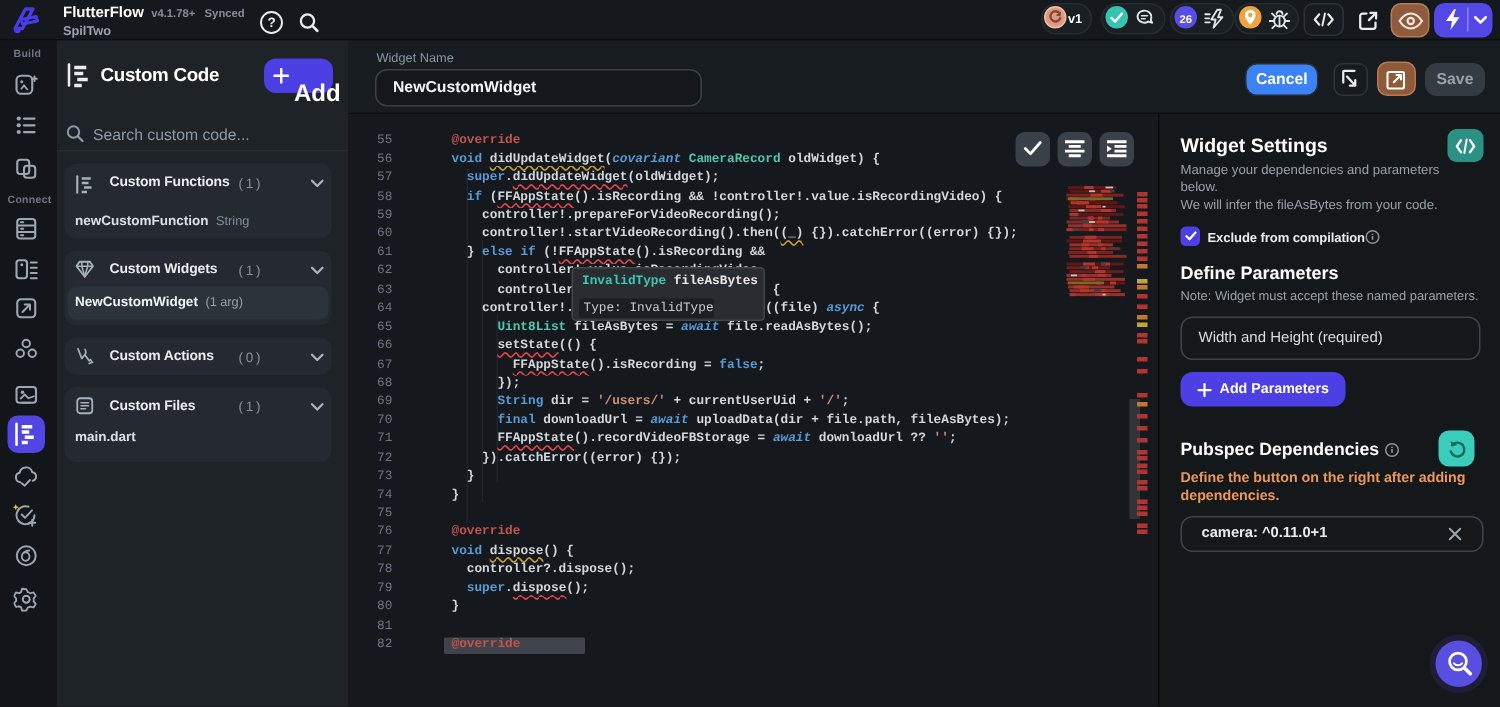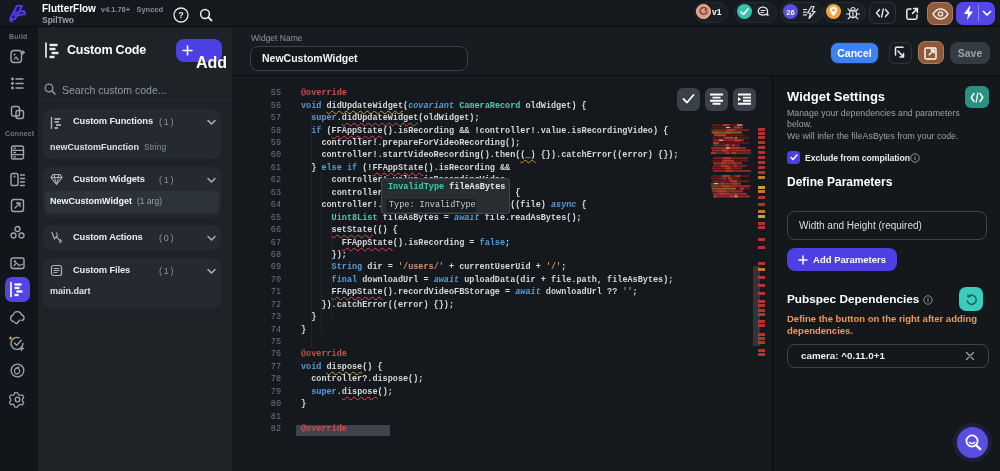--- a/index.html
+++ b/index.html
@@ -17,21 +17,21 @@
 
 #lpanel { left:38px; top:27px; width:194px; height:444px; background:#1d2327; }
 .card { position:absolute; left:5px; width:178px; background:#242a30; border-radius:8px; }
 .cardtitle { position:absolute; left:30px; font-size:9.3px; font-weight:bold; color:#e9edf0; letter-spacing:-0.1px; }
 .cardnum { position:absolute; left:116px; font-size:9px; color:#8a939c; }
 .chev { position:absolute; left:163px; width:11px; height:11px; }
 
 #hband { left:232px; top:27px; width:768px; height:49px; background:#171c21; border-bottom:1px solid #0b0e11; }
 
 #editor { left:232px; top:76px; width:539px; height:395px; background:#15181c; overflow:hidden; }
-#lnums { position:absolute; left:0px; top:11.3px; width:49px; text-align:right; font-family:"Liberation Mono",monospace; font-size:8.5px; line-height:12.443px; color:#6b7480; white-space:pre; }
+#lnums { position:absolute; left:0px; top:11.3px; width:49px; text-align:center; font-family:"Liberation Mono",monospace; font-size:8.5px; line-height:12.443px; color:#6b7480; white-space:pre; }
 #code { position:absolute; left:69px; top:11.3px; font-family:"Liberation Mono",monospace; font-size:8.5px; font-weight:bold; line-height:12.443px; color:#d4d7db; white-space:pre; }
 .kw { color:#569cd6; }
 .ty { color:#4ec9b0; }
 .st { color:#ce9178; }
 .an { color:#c3544c; }
 .sqr { text-decoration:underline wavy #e4454a 1px; text-underline-offset:1.5px; }
 .sqy { text-decoration:underline wavy #c8a033 1px; text-underline-offset:1.5px; }
 .kwi { color:#569cd6; font-style:italic; }
 .edbtn { position:absolute; top:11.5px; width:23px; height:23px; background:#3a4149; border-radius:6px; }
 
@@ -521,20 +521,21 @@
     <div class="abs" style="left:14px;top:75px;width:13px;height:13px;background:#4c3fe4;border-radius:3.5px;"></div>
     <svg class="abs" style="left:16.5px;top:78px" width="8" height="7" viewBox="0 0 8 7">
         <path d="M1 3.5 L3 5.5 L7 1" fill="none" stroke="#fff" stroke-width="1.5" stroke-linecap="round" stroke-linejoin="round"></path>
       </svg>
     <div class="abs" style="left:32px;top:77px;font-size:8.7px;font-weight:bold;color:#e8ecf0;letter-spacing:-0.05px;">Exclude from compilation</div>
     <svg class="abs" style="left:137px;top:77px" width="10" height="10" viewBox="0 0 10 10">
         <circle cx="5" cy="5" r="4.2" fill="none" stroke="#8a939c" stroke-width="1"></circle>
         <path d="M5 4.3 v2.6 M5 2.8 v.9" stroke="#8a939c" stroke-width="1.1"></path>
       </svg>
     <div class="rp-h" style="top:99px;font-size:12px;">Define Parameters</div>
+    <div class="rp-grey" style="top:116px;font-size:8.6px;">Note: Widget must accept these named parameters.</div>
     <div class="rp-input" style="top:135px;width:200px;height:29px;"></div>
     <div class="abs" style="left:26px;top:144px;font-size:10px;color:#d7dde2;">Width and Height (required)</div>
     <div class="pbtn" style="top:172px;width:110px;text-align:right;"><svg width="10" height="10" viewBox="0 0 10 10" style="margin-right:5px;">
           <path d="M5 1 v8 M1 5 h8" stroke="#fff" stroke-width="1.5" stroke-linecap="round"></path>
         </svg>Add Parameters</div>
     <div class="rp-h" style="top:216px;font-size:11.8px;">Pubspec Dependencies</div>
     <svg class="abs" style="left:149.5px;top:219px" width="10" height="10" viewBox="0 0 10 10">
         <circle cx="5" cy="5" r="4.2" fill="none" stroke="#8a939c" stroke-width="1"></circle>
         <path d="M5 4.3 v2.6 M5 2.8 v.9" stroke="#8a939c" stroke-width="1.1"></path>
       </svg>

